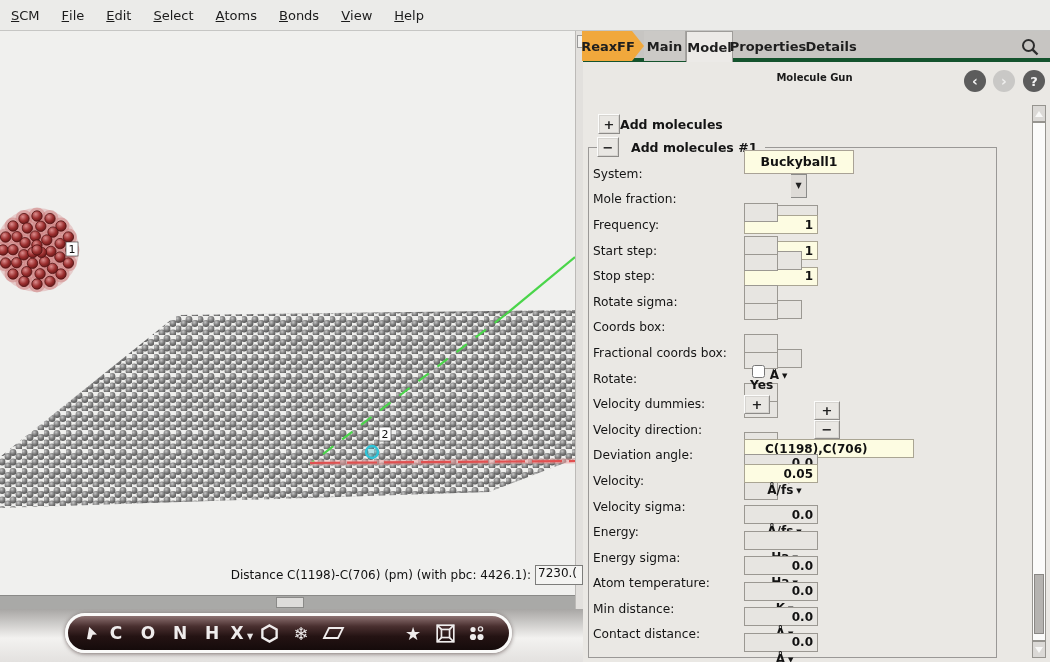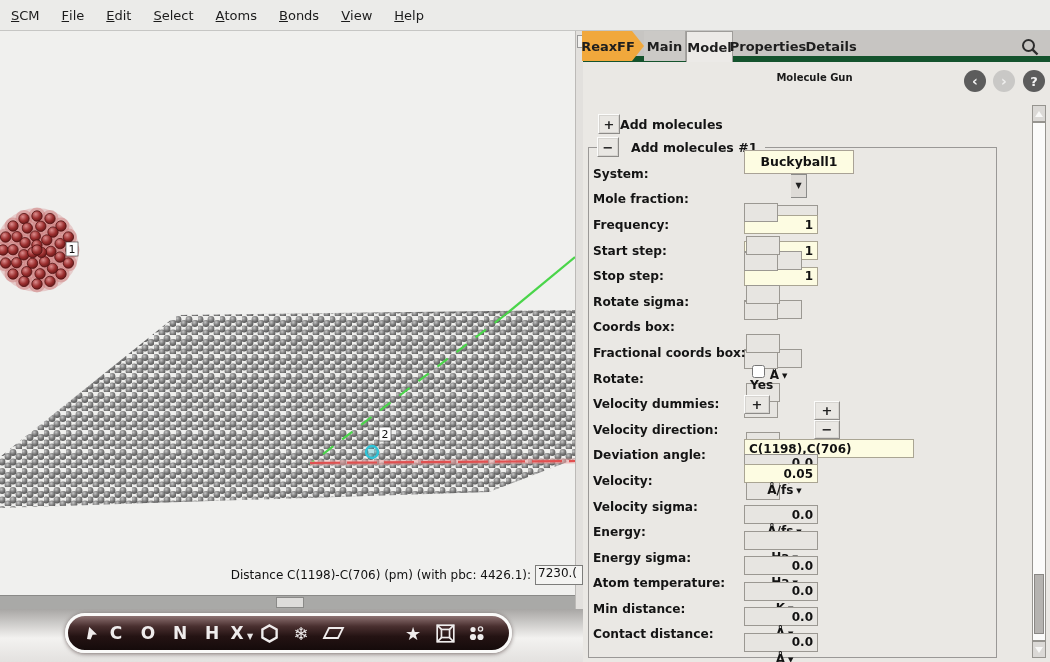--- a/index.html
+++ b/index.html
@@ -37,21 +37,21 @@
   .pill-item { display:flex; align-items:center; justify-content:center; color:#efecec; cursor:pointer; }
   .el-letter { font-size:17px; font-weight:bold; width:24px; margin:0 4px; text-align:center; }
   .x-caret { font-size:8px; color:#e8e5e5; margin-left:1px; margin-top:7px; }
   .icon-btn { width:26px; margin:0 3px; }
   .glyph-icon { font-size:18px; }
   .pill-spacer { flex:1; }
 
   
   .panel { position:absolute; left:583px; top:31px; width:467px; height:631px; background:#eae8e4; }
 
-  .tabbar { position:absolute; left:0; top:0; width:467px; height:31px; background:#c7c5c2; border-bottom:6px solid #14532d; }
+  .tabbar { position:absolute; left:0; top:0; width:467px; height:31px; background:#c7c5c2; border-bottom:4px solid #14532d; }
   .tab { position:absolute; top:0; height:30px; display:flex; align-items:center; justify-content:center;
     font-size:13px; font-weight:bold; color:#1e1e1e; cursor:pointer; }
   .tab-reaxff { left:-1px; width:62px; background:#f1a83c;
     clip-path:polygon(0 0, calc(100% - 12px) 0, 100% 50%, calc(100% - 12px) 100%, 0 100%); padding-right:10px; }
   .tab-main { left:61px; width:42px; background:#cbc9c6; border-right:1px solid #a5a3a0; }
   .tab-model { left:103px; width:47px; height:31px; background:#eceae7; border:1px solid #9e9c99; border-bottom:none; }
   .tab-flat-1 { left:152px; width:66px; }
   .tab-flat-2 { left:224px; width:48px; }
   .search-btn { position:absolute; right:10px; top:6px; width:20px; height:20px; cursor:pointer; }
 
@@ -67,30 +67,30 @@
   .sq-btn { width:22px; height:20px; background:#e9e7e3; border:1px solid #8d8b88; border-top-color:#fcfcfb; border-left-color:#fcfcfb;
     box-shadow:inset 0 0 0 1px #d6d4d0; font-size:13px; font-weight:bold; color:#222;
     display:flex; align-items:center; justify-content:center; cursor:pointer; line-height:1; }
   .add-row .lbl { font-size:12.5px; font-weight:bold; color:#141414; }
 
   .group { position:absolute; left:5px; top:116px; width:409px; height:511px; border:1px solid #9a9896; }
   .legend { position:absolute; left:8px; top:-11px; background:#eae8e4; padding-right:8px; display:flex; align-items:center; }
   .legend .lbl { margin-left:12px; font-size:12.5px; font-weight:bold; color:#141414; }
   .rows { position:absolute; left:0; top:0; width:100%; padding-top:13px; }
   .frow { height:25.6px; display:flex; align-items:center; }
-  .flabel { flex:0 0 155px; padding-left:4px; font-size:12.2px; font-weight:bold; color:#141414; white-space:nowrap; }
+  .flabel { flex:0 0 155px; padding-left:4px; font-size:12.2px; font-weight:normal; color:#141414; white-space:nowrap; }
   .fctrl { display:flex; align-items:center;flex-direction:column; }
 
   .tin { height:19px; border:1px solid #9b9892; font-family:"DejaVu Sans",sans-serif; font-size:12px; font-weight:bold; color:#111; }
   .tin.gray { background:#e7e5e1;margin-top:30px; }
   .tin.yellow { background:#fdfce2; border-color:#aaa593; }
   .tin.num { width:74px; text-align:right; padding-right:4px; }
   .tin.small3 { width:58px; margin-right:4px; text-align:right; padding-right:3px; }
   .tin.small6 { width:34px; margin-right:3.5px; text-align:right; padding-right:2px; }
-  .tin.wide { width:170px; text-align:left; padding-left:4px; }
+  .tin.wide { width:170px; text-align:left; padding-left:20px; }
 
   .combo { display:flex; align-items:center; }
   .combo-field { width:110px; height:24px; background:#fdfce2; border:1px solid #a9a296;
     font-size:12.5px; font-weight:bold; color:#111; display:flex; align-items:center; justify-content:center; }
   .combo-btn { width:16px; height:24px; background:#dedbd7; border:1px solid #8b8b89; border-left:none;
     display:flex; align-items:center; justify-content:center; font-size:8px; color:#222; cursor:pointer; }
 
   .unit { margin-left:7px; font-size:12px; font-weight:bold; color:#141414; display:flex; align-items:center; cursor:pointer; }
   .unit .caret { font-size:7px; margin-left:3px; margin-top:2px; }
 

